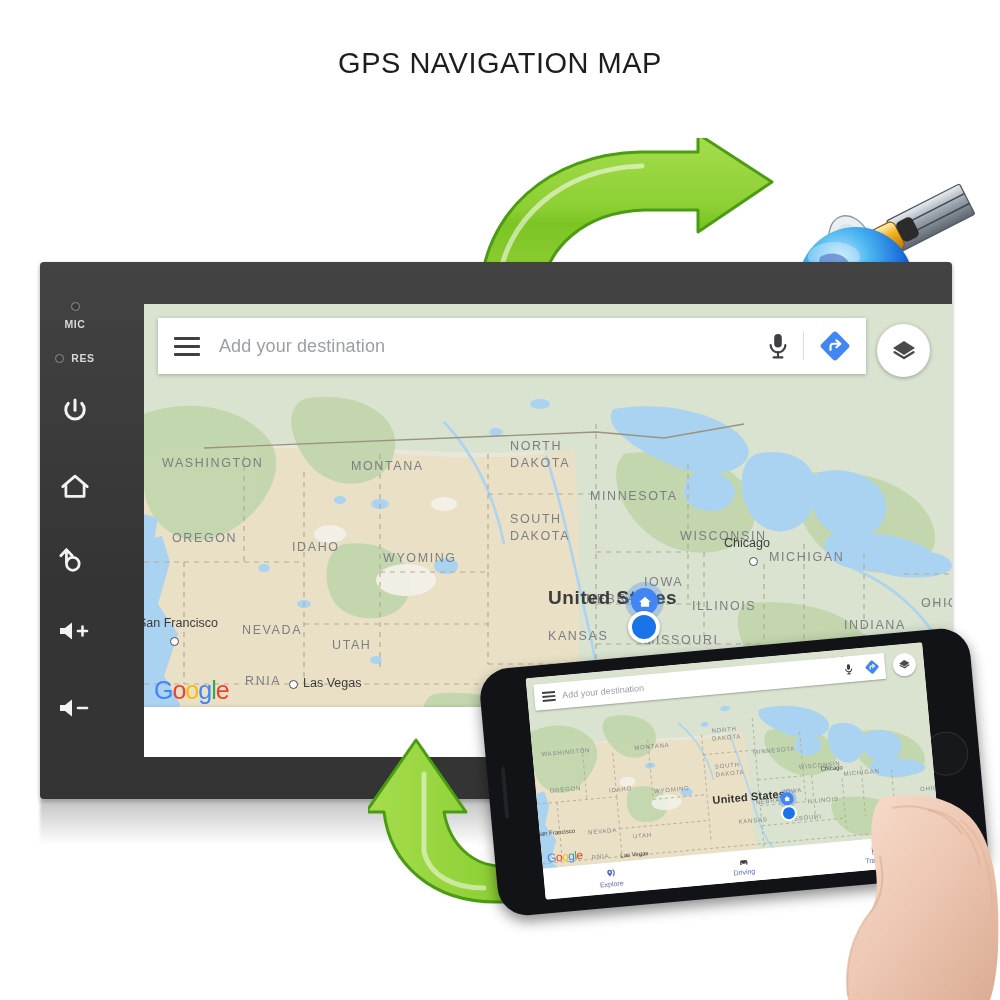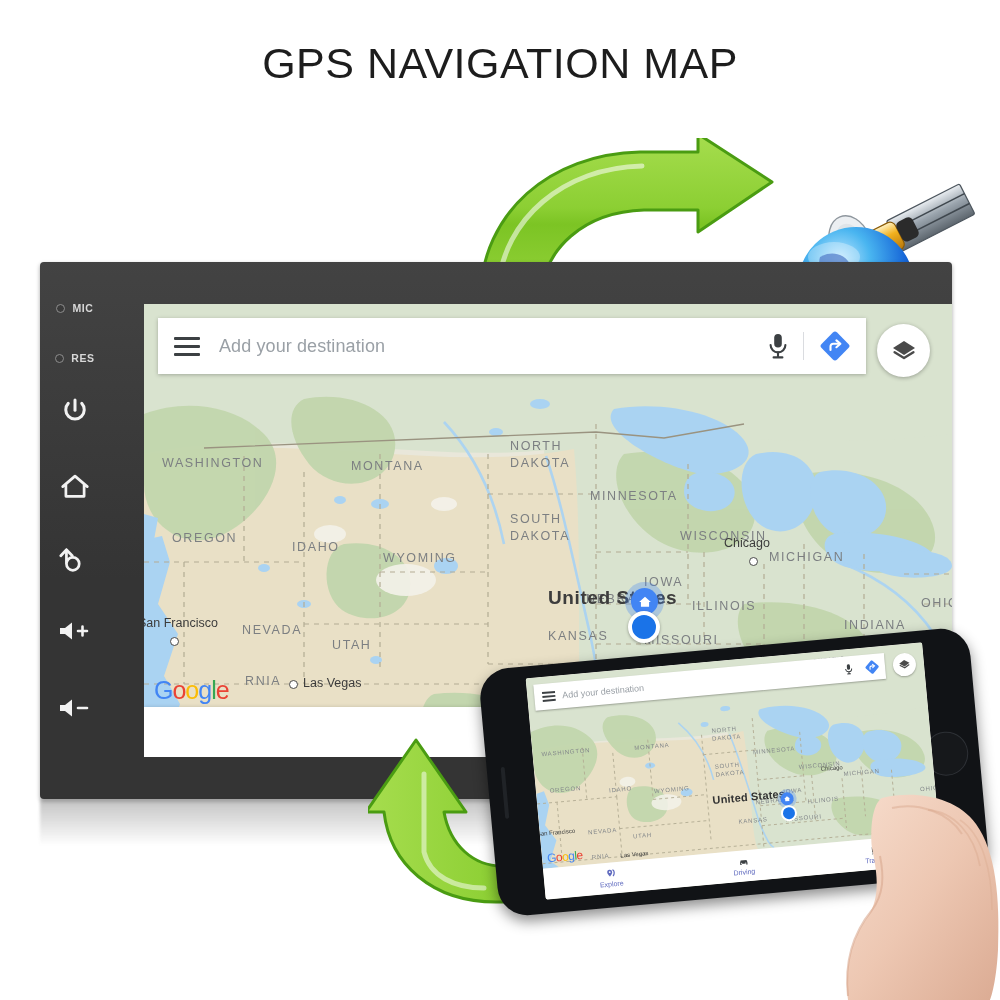--- a/index.html
+++ b/index.html
@@ -12,21 +12,21 @@
   }
   .stage{position:absolute;inset:0;}
 
   
   .headline{
     position:absolute;left:0;right:0;top:38px;
     text-align:center;
     pointer-events:none;
   }
   .headline .l1{
-    font-size:43px;letter-spacing:.5px;color:#1d1d1d;
+    font-size:29px;letter-spacing:.5px;color:#1d1d1d;
     font-weight:400;line-height:50px;white-space:nowrap;
   }
   .headline .l2{
     font-size:40px;letter-spacing:.5px;color:#e0a03c;
     font-weight:400;line-height:48px;margin-top:7px;white-space:nowrap;
   }
 
   
   .arrow-top{position:absolute;left:472px;top:138px;width:360px;height:160px;}
   .arrow-bottom{position:absolute;left:368px;top:702px;width:300px;height:222px;}
@@ -276,21 +276,21 @@
       <path d="M44,132 c12,4 18,16 14,26 c-3,8 -14,8 -20,0 c-6,-8 -4,-22 6,-26 z"></path>
       <path d="M84,152 c10,-2 18,6 16,16 c-2,8 -12,12 -18,6 c-6,-6 -6,-20 2,-22 z"></path>
     </g>
     <ellipse cx="66" cy="92" rx="26" ry="15" fill="#ffffff" opacity=".30"></ellipse>
   </svg>
 
   <div class="headunit">
 
     <div class="hu-side">
 
-      <div class="side-btn led-row" style="top:40px;">
+      <div class="side-btn led-row" style="top:40px;flex-direction:column;">
         <span class="led"></span>
         <span class="led-label">MIC</span>
       </div>
 
       <div class="side-btn led-row" style="top:90px;">
         <span class="led"></span>
         <span class="led-label">RES</span>
       </div>
 
       <div class="side-btn" style="top:125px;height:48px;">

